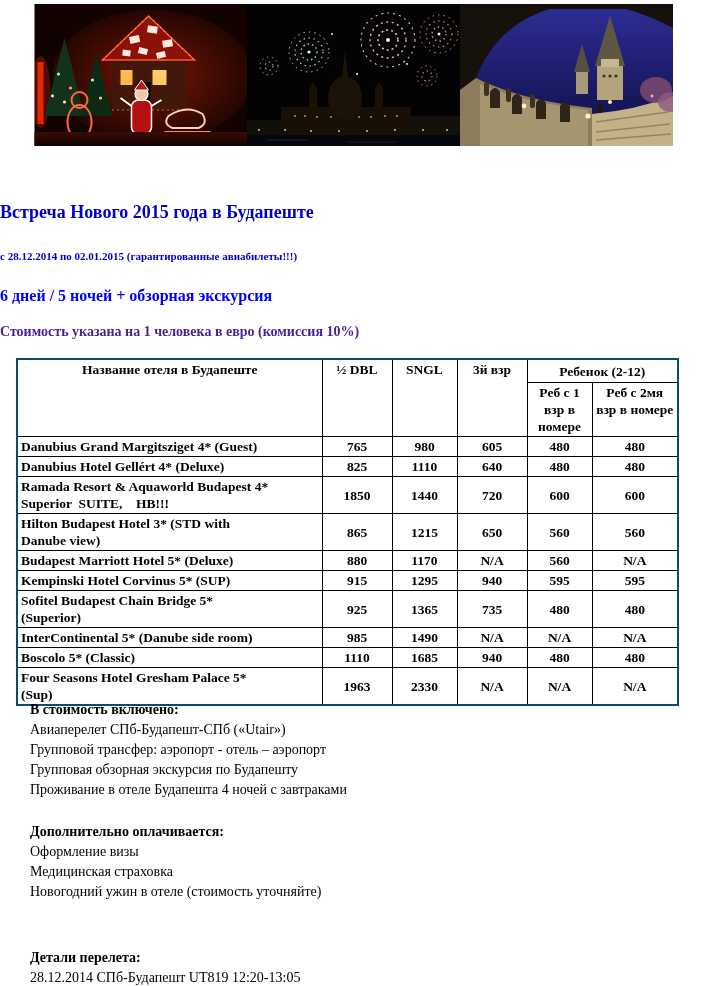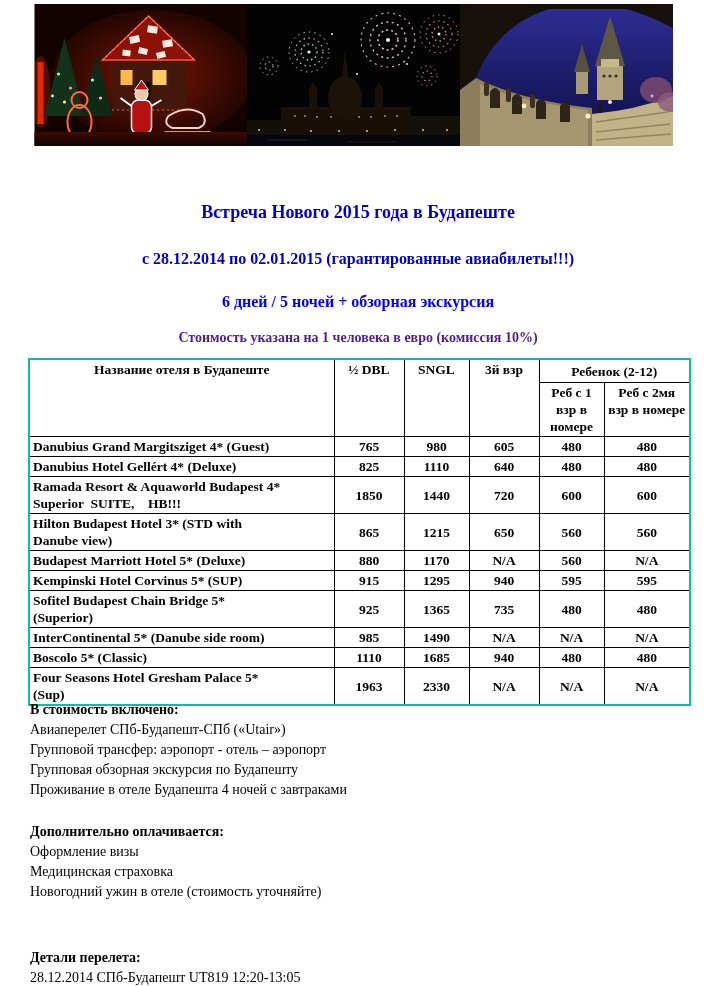--- a/index.html
+++ b/index.html
@@ -5,30 +5,30 @@
   html,body{margin:0;padding:0;background:#ffffff;}
   body{
     width:716px;height:986px;position:relative;overflow:hidden;
     font-family:"Liberation Serif","DejaVu Serif",serif;color:#000;
   }
   
   .photo-strip{position:absolute;top:4px;left:34px;width:640px;height:142px;display:flex;}
   .photo{width:213px;height:142px;overflow:hidden;flex:0 0 auto;}
   .photo svg{display:block;}
   
-  .headings{position:absolute;top:146px;left:0;width:716px;text-align:center;}
+  .headings{position:absolute;top:146px;left:0;width:716px;}
   .h-title{margin-top:56px;font-size:18px;font-weight:bold;color:#0000cd;}
-  .h-dates{margin-top:27px;font-size:16px;font-weight:bold;color:#0000cd;}
+  .h-dates{margin-top:27px;font-size:11px;font-weight:bold;color:#0000cd;}
   .h-duration{margin-top:25px;font-size:16px;font-weight:bold;color:#0000ff;}
   .h-pricenote{margin-top:19px;font-size:14px;font-weight:bold;color:#4c1d95;}
   
   table.prices{
-    position:absolute;top:358px;left:28px;width:661px;
+    position:absolute;top:358px;left:16px;width:661px;
     border-collapse:collapse;table-layout:fixed;
-    border:2px solid #14b8a6;
+    border:2px solid #0c4a6e;
   }
   table.prices td,table.prices th{
     border:1px solid #000;
     font-size:13.5px;font-weight:bold;line-height:17px;
     padding:1px 3px;overflow:hidden;
   }
   th.main-h{vertical-align:top;text-align:center;padding-top:2px;}
   th.group-h{text-align:center;height:20px;}
   th.sub-h{font-size:9px;line-height:11px;text-align:center;vertical-align:top;height:26px;padding-top:1px;}
   td.hotel-cell{text-align:left;padding-left:5px;white-space:pre-wrap;}

